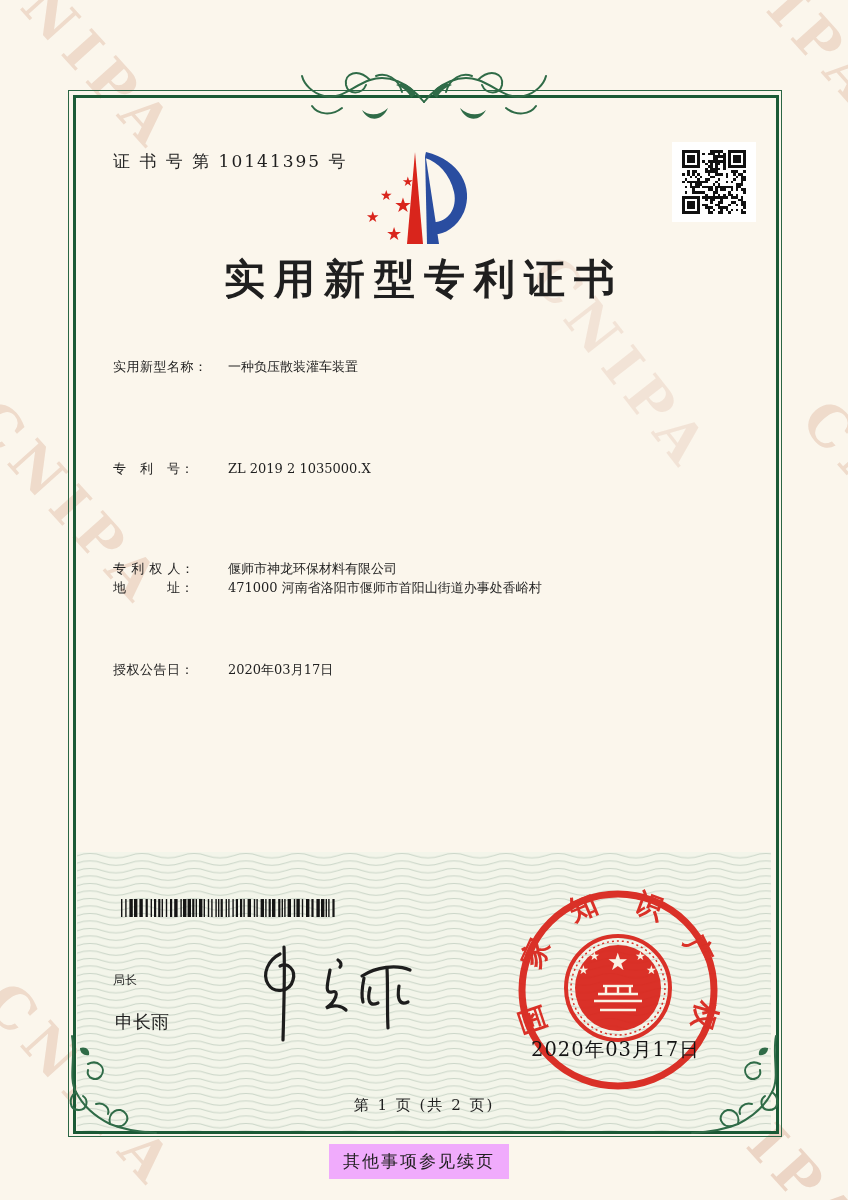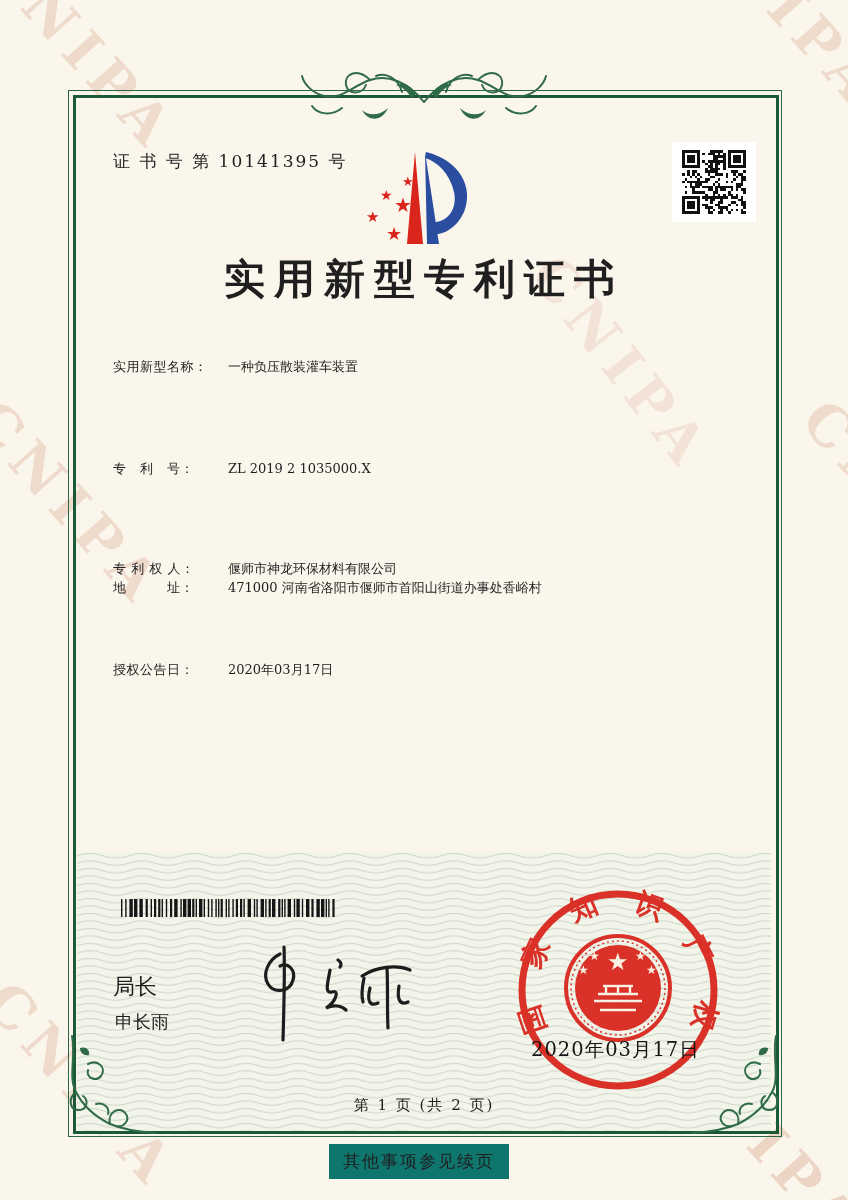--- a/index.html
+++ b/index.html
@@ -30,31 +30,31 @@
   .field-row .lbl{display:inline-block;min-width:115px;letter-spacing:.5px;}
   .pair2{position:absolute;left:342px;top:0;}
   .pair2 .lbl{min-width:114px;}
 
   .body-text{position:absolute;left:113px;top:697px;width:632px;font-size:17.5px;
     line-height:27.5px;text-align:justify;z-index:4;}
   .body-text p{margin:0;text-indent:2em;}
 
   .barcode{position:absolute;left:120px;top:899px;z-index:4;}
 
-  .director-label{position:absolute;left:113px;top:972px;font-size:22px;z-index:4;}
+  .director-label{position:absolute;left:113px;top:972px;font-size:12px;z-index:4;}
   .director-name{position:absolute;left:115px;top:1010px;font-size:18px;z-index:4;}
   .signature{position:absolute;left:238px;top:942px;z-index:4;}
 
   .seal{position:absolute;left:512px;top:888px;z-index:5;opacity:.94;}
   .seal-date{position:absolute;left:531px;top:1036px;font-size:19.5px;letter-spacing:1px;
     color:#141414;z-index:6;}
 
   .page-info{position:absolute;left:0;top:1096px;width:848px;text-align:center;
     font-size:15px;letter-spacing:2px;z-index:4;}
-  .continuation{position:absolute;left:329px;top:1144px;background:#0f766e;
+  .continuation{position:absolute;left:329px;top:1144px;background:#f0abfc;
     padding:6px 14px;font-size:17px;letter-spacing:2px;z-index:4;}
 </style>
 </head>
 <body>
 
 <div id="page">
 
   <div class="watermark" style="left:-45px;top:15px;">CNIPA</div>
   <div class="watermark" style="left:660px;top:-28px;">CNIPA</div>
   <div class="watermark" style="left:495px;top:330px;transform:rotate(52deg);color:rgba(228,196,178,.38);">CNIPA</div>

